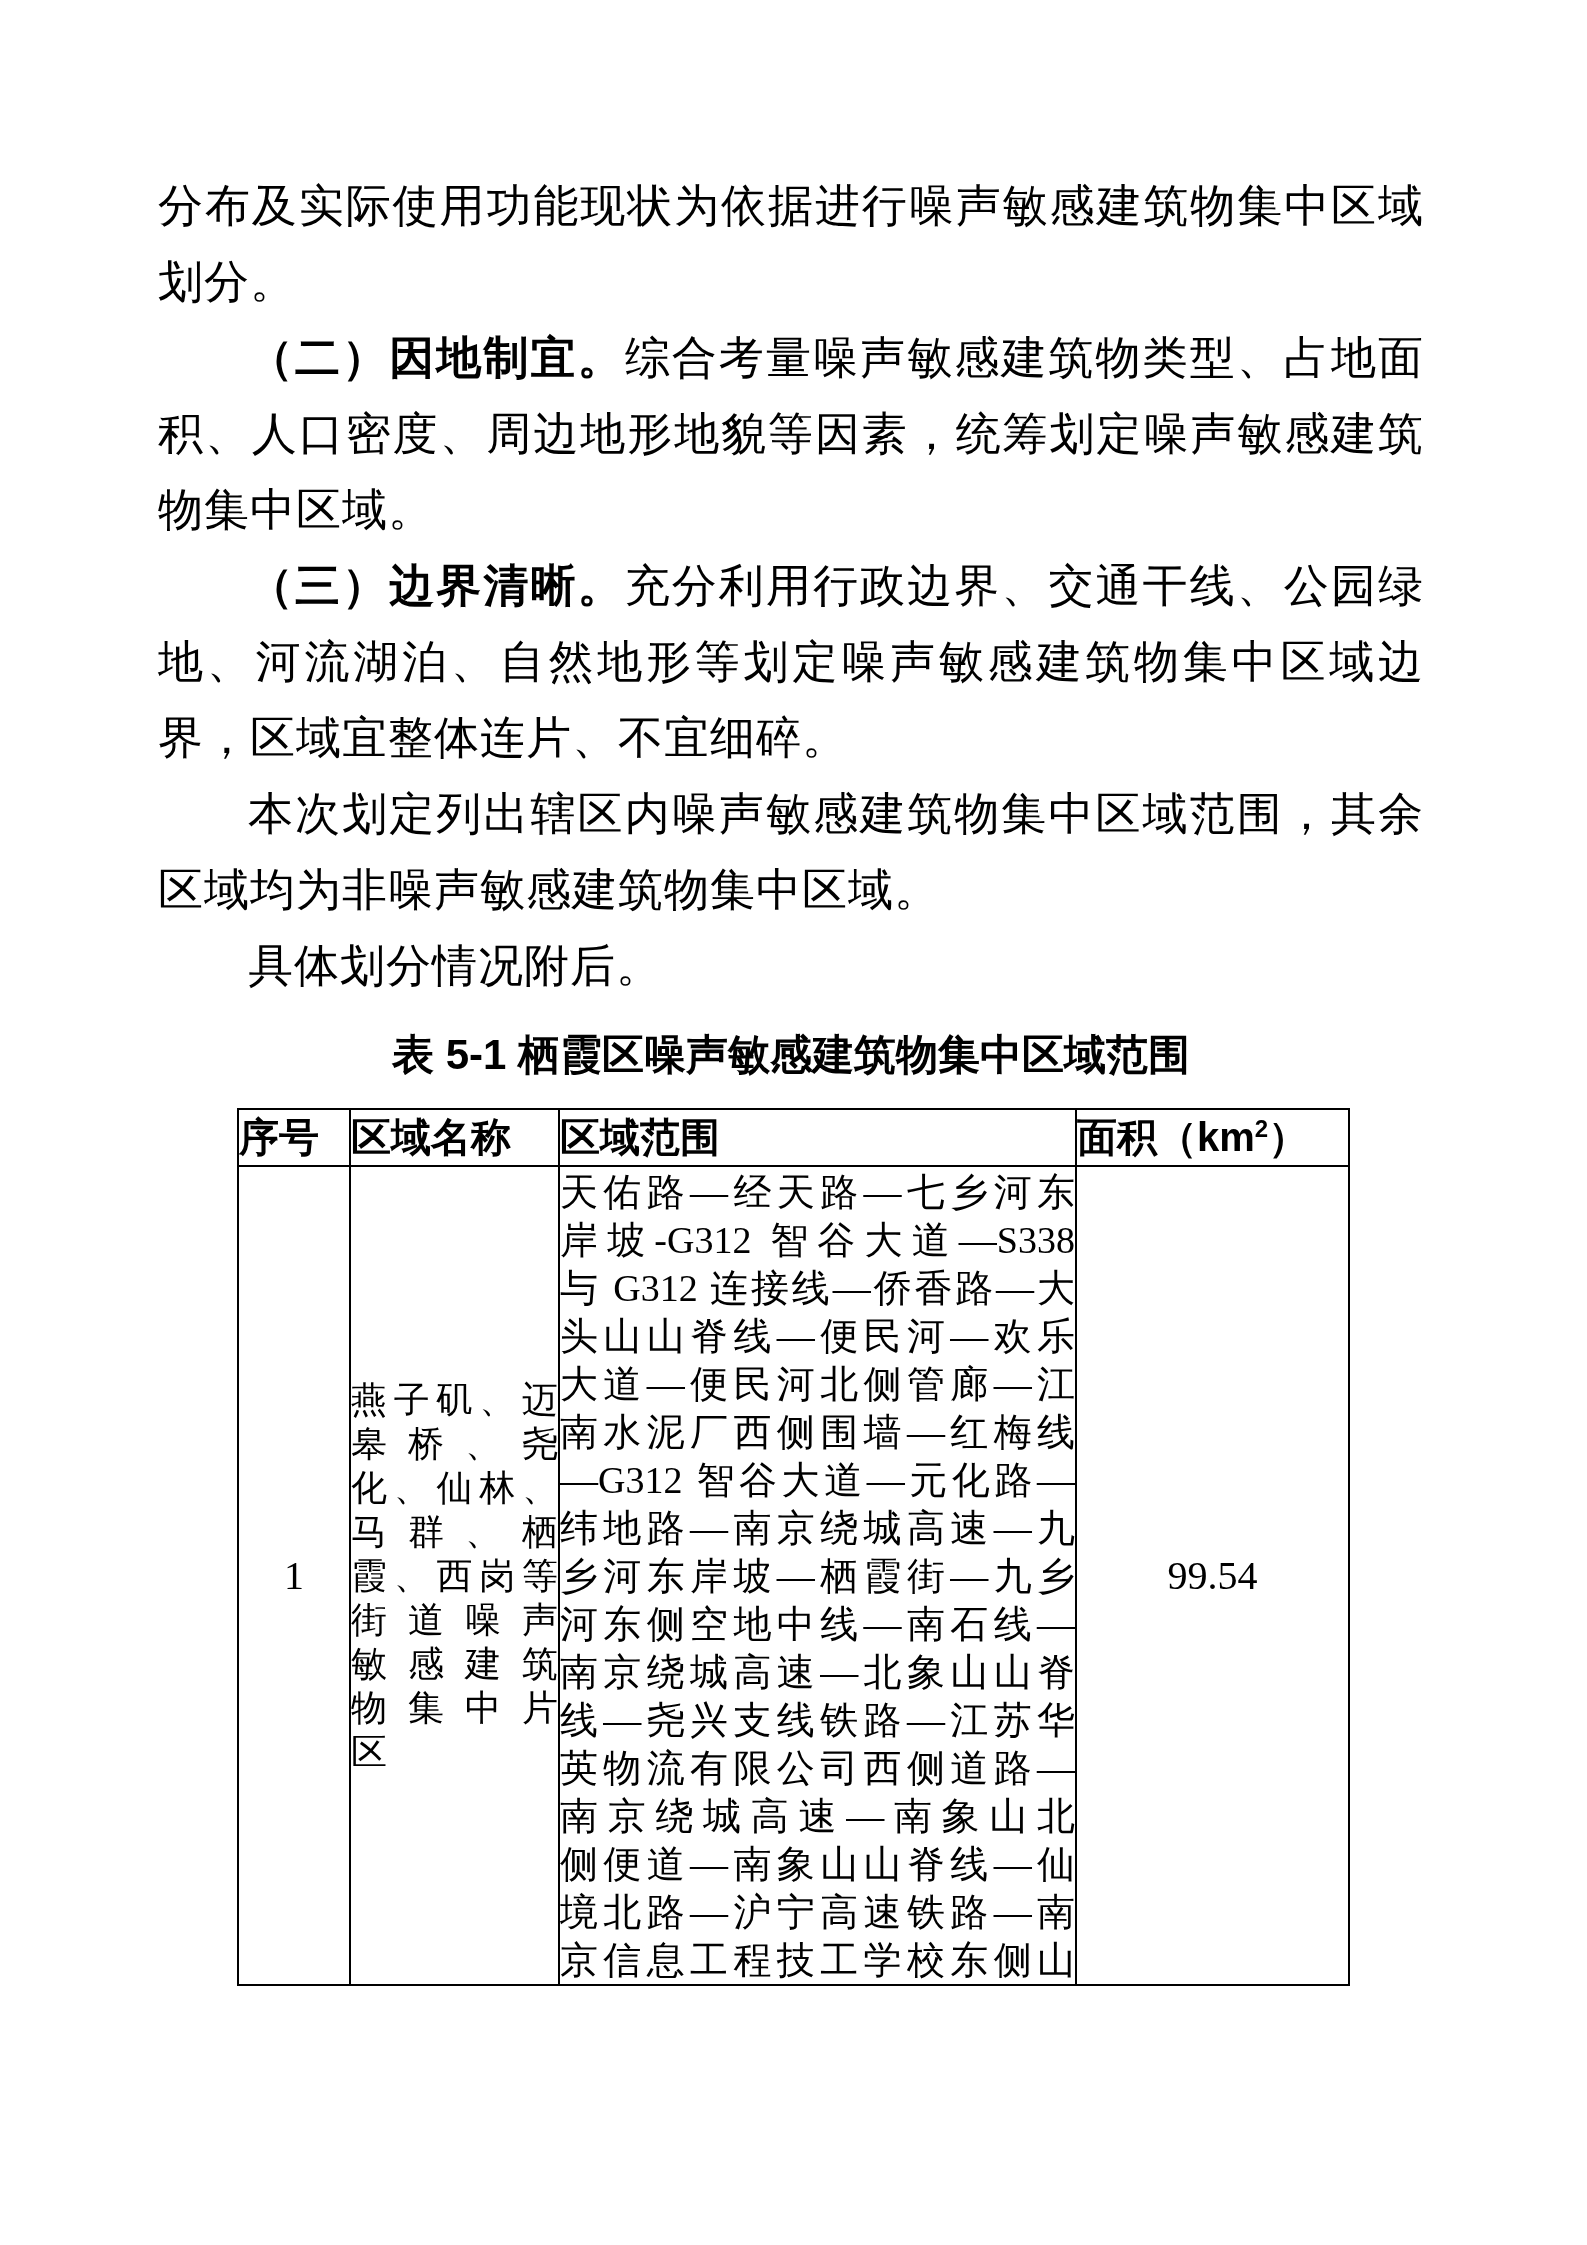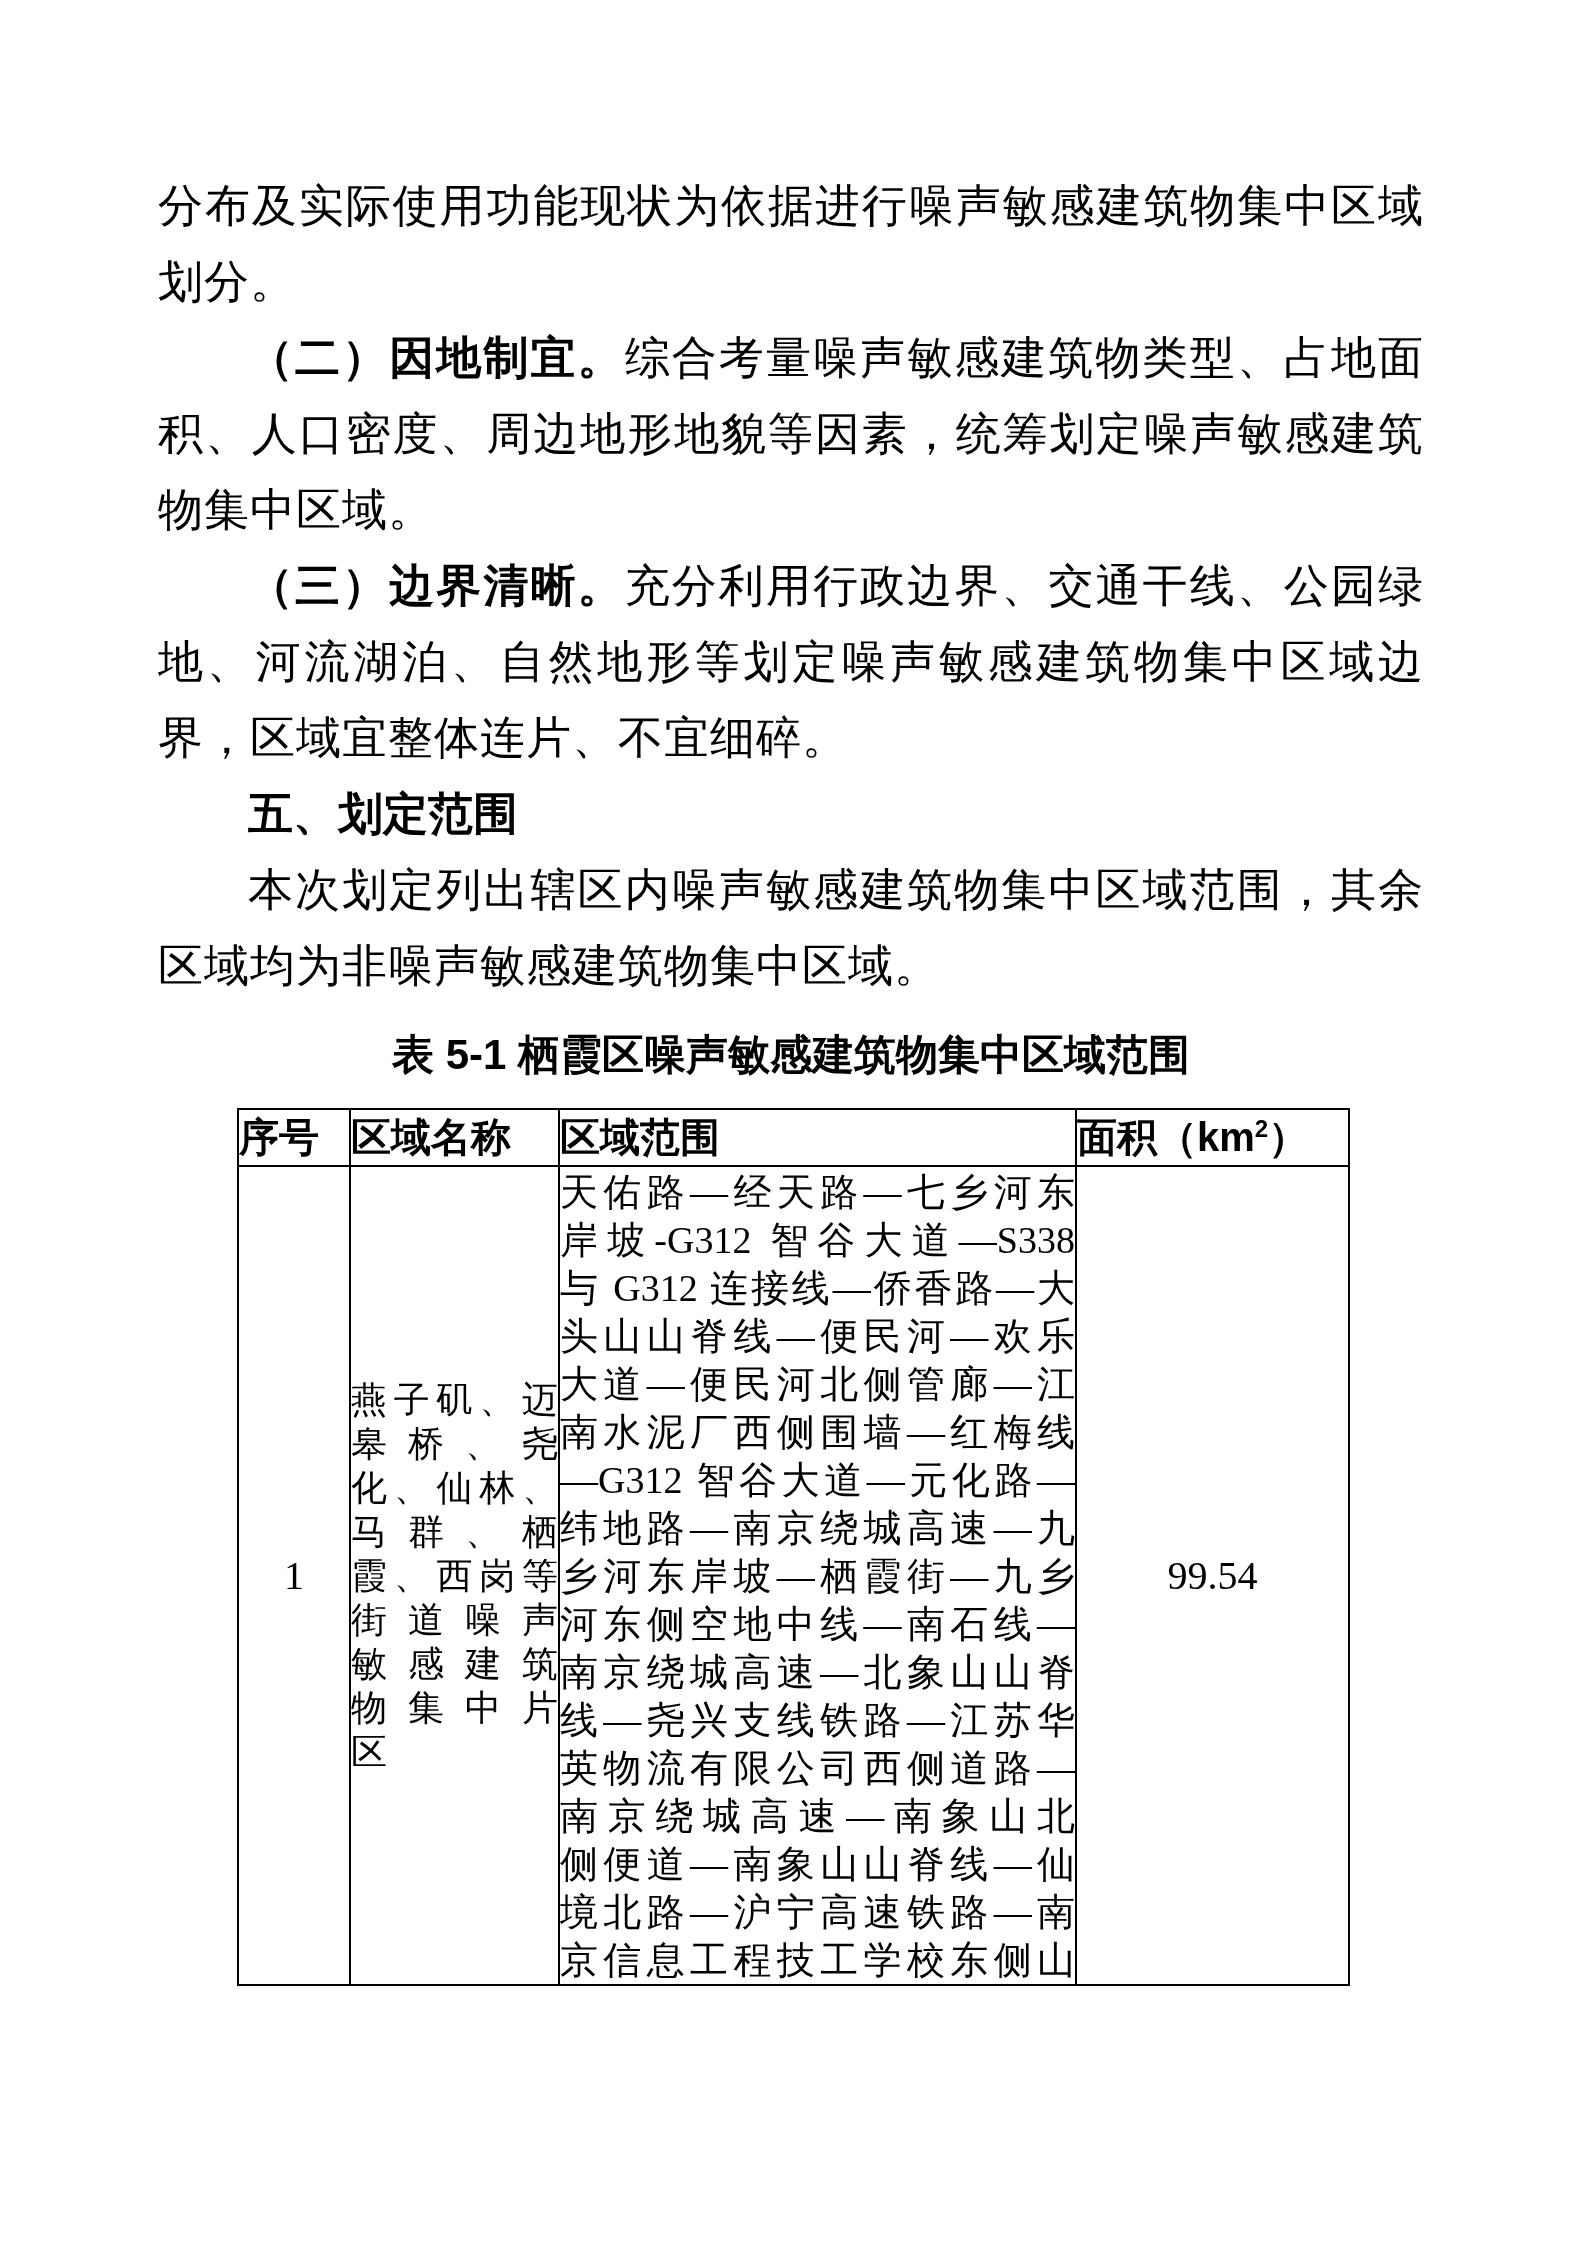--- a/index.html
+++ b/index.html
@@ -99,24 +99,24 @@
 <div class="page">
   <div class="content">
 
     <p class="par"><span>分布及实际使用功能现状为依据进行噪声敏感建筑物集中区域划分。</span></p>
 
     <p class="par indent"><span class="lead">（二）因地制宜。</span><span>综合考量噪声敏感建筑物类型、占地面积、人口密度、周边地形地貌等因素，统筹划定噪声敏感建筑物集中区域。</span></p>
 
     <p class="par indent"><span class="lead">（三）边界清晰。</span><span>充分利用行政边界、交通干线、公园绿地、河流湖泊、自然地形等划定噪声敏感建筑物集中区域边界，区域宜整体连片、不宜细碎。</span></p>
 
 
-    <h2 class="sec-heading">五、划定范围</h2>
 
     <p class="par indent"><span>本次划定列出辖区内噪声敏感建筑物集中区域范围，其余区域均为非噪声敏感建筑物集中区域。</span></p>
 
+    <p class="par indent"><span>具体划分情况附后。</span></p>
 
     <div class="table-title">表 5-1 栖霞区噪声敏感建筑物集中区域范围</div>
   </div>
 
   <table class="region">
     <colgroup>
       <col class="col-index">
         <col class="col-name">
         <col class="col-range">
         <col class="col-area">

